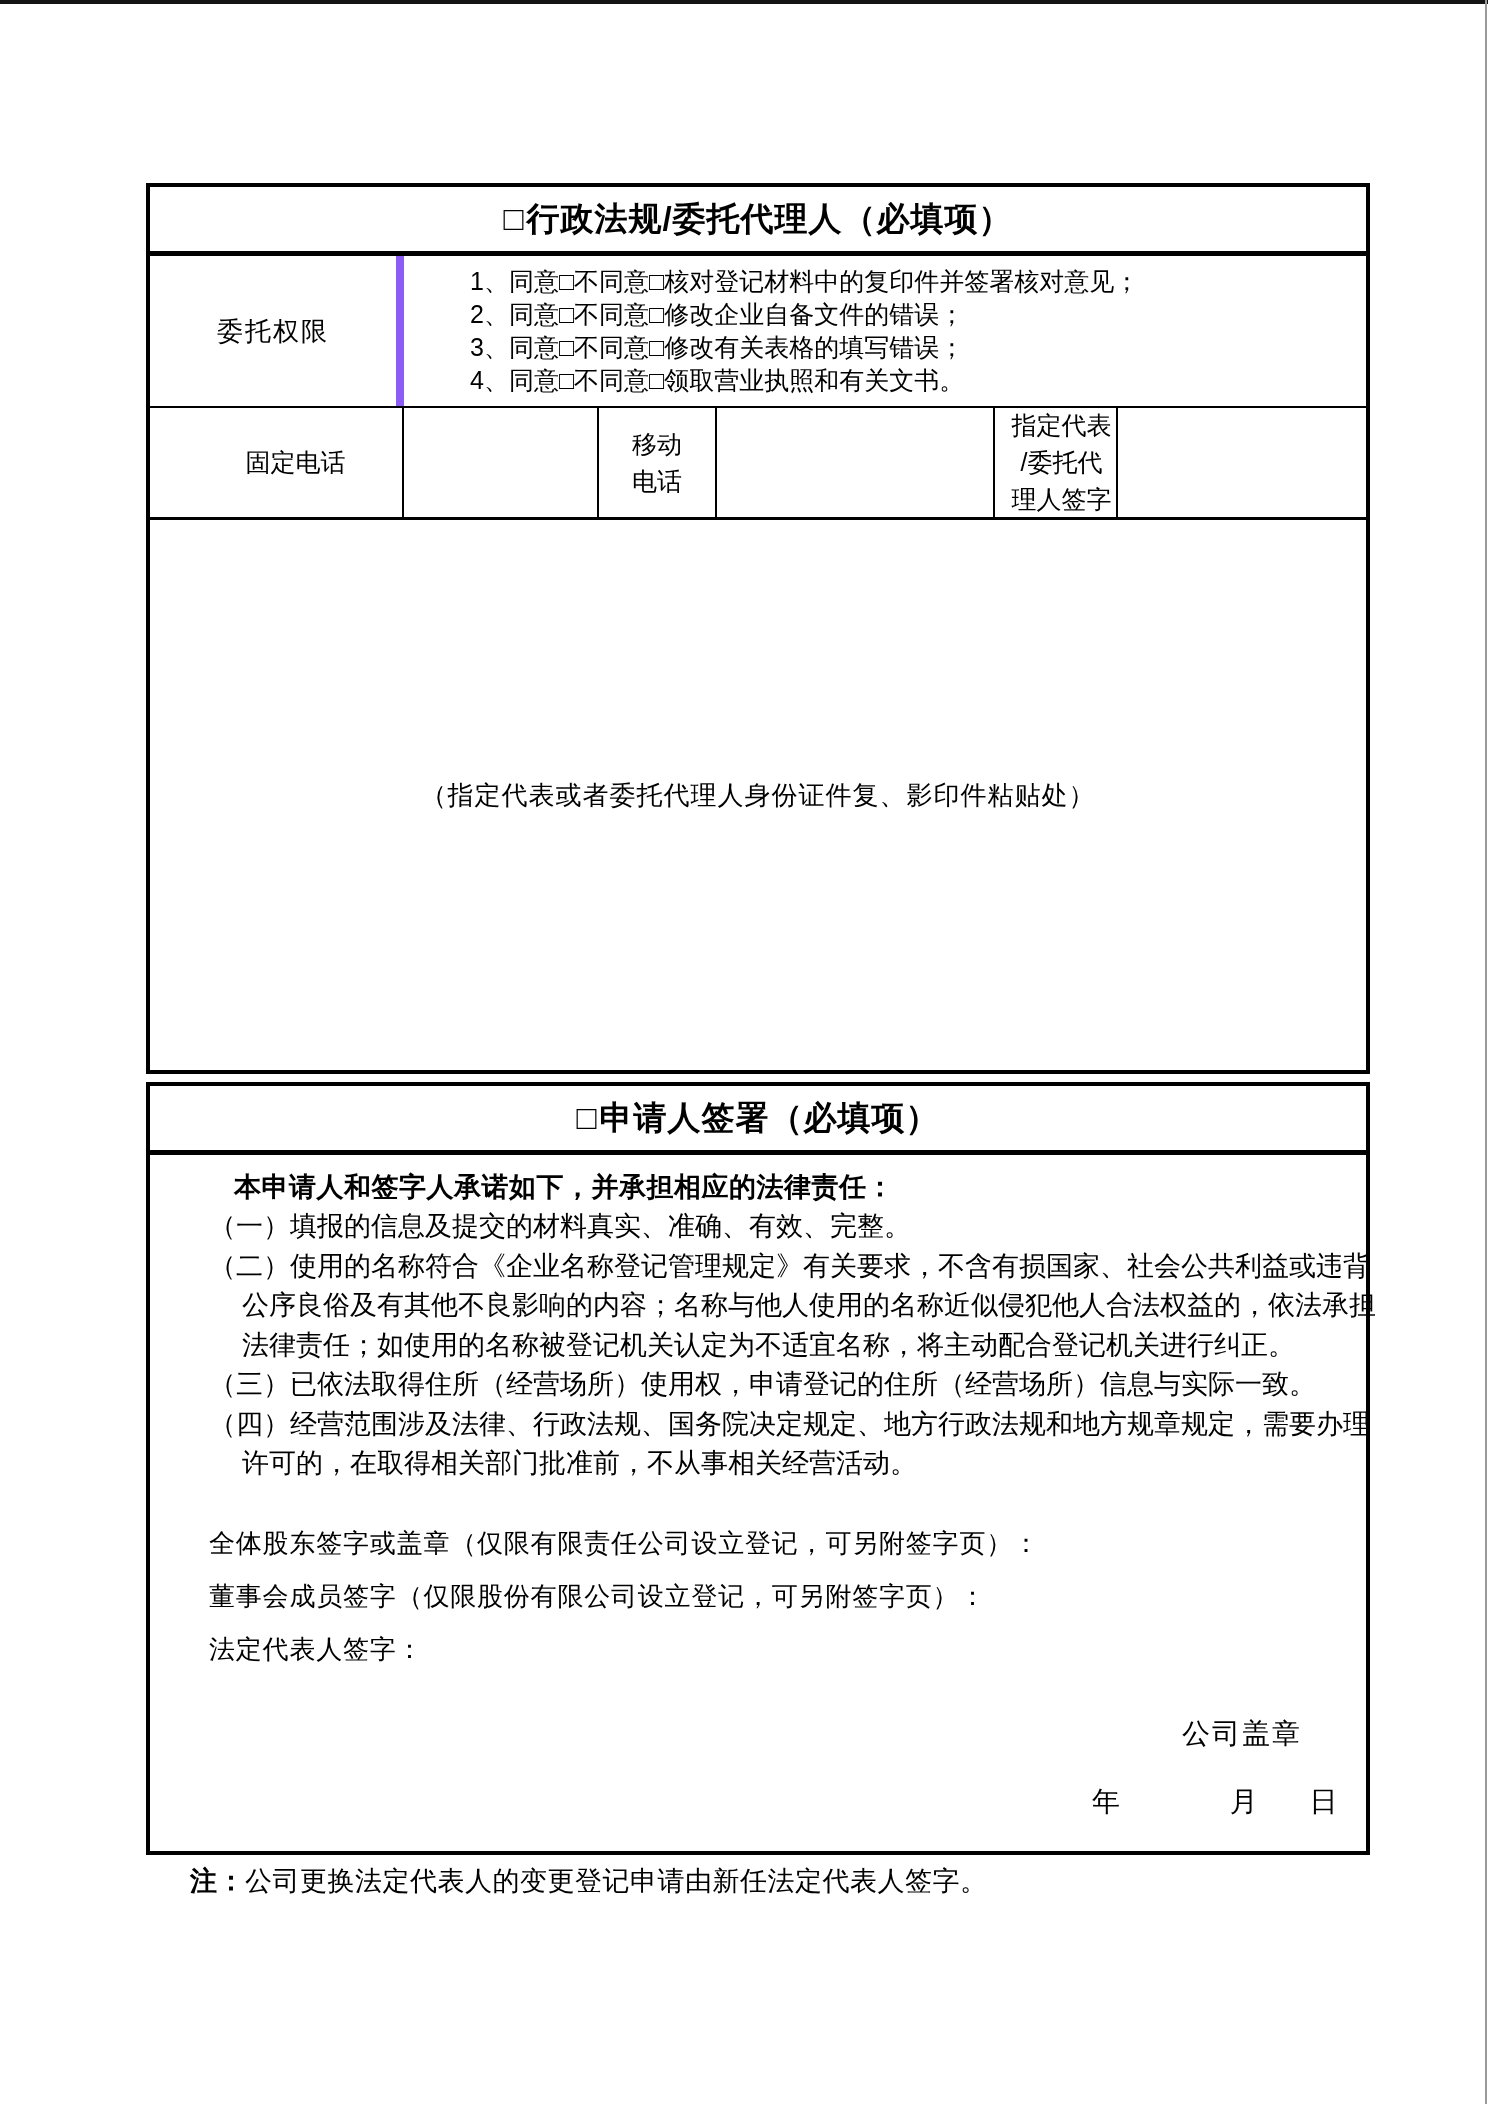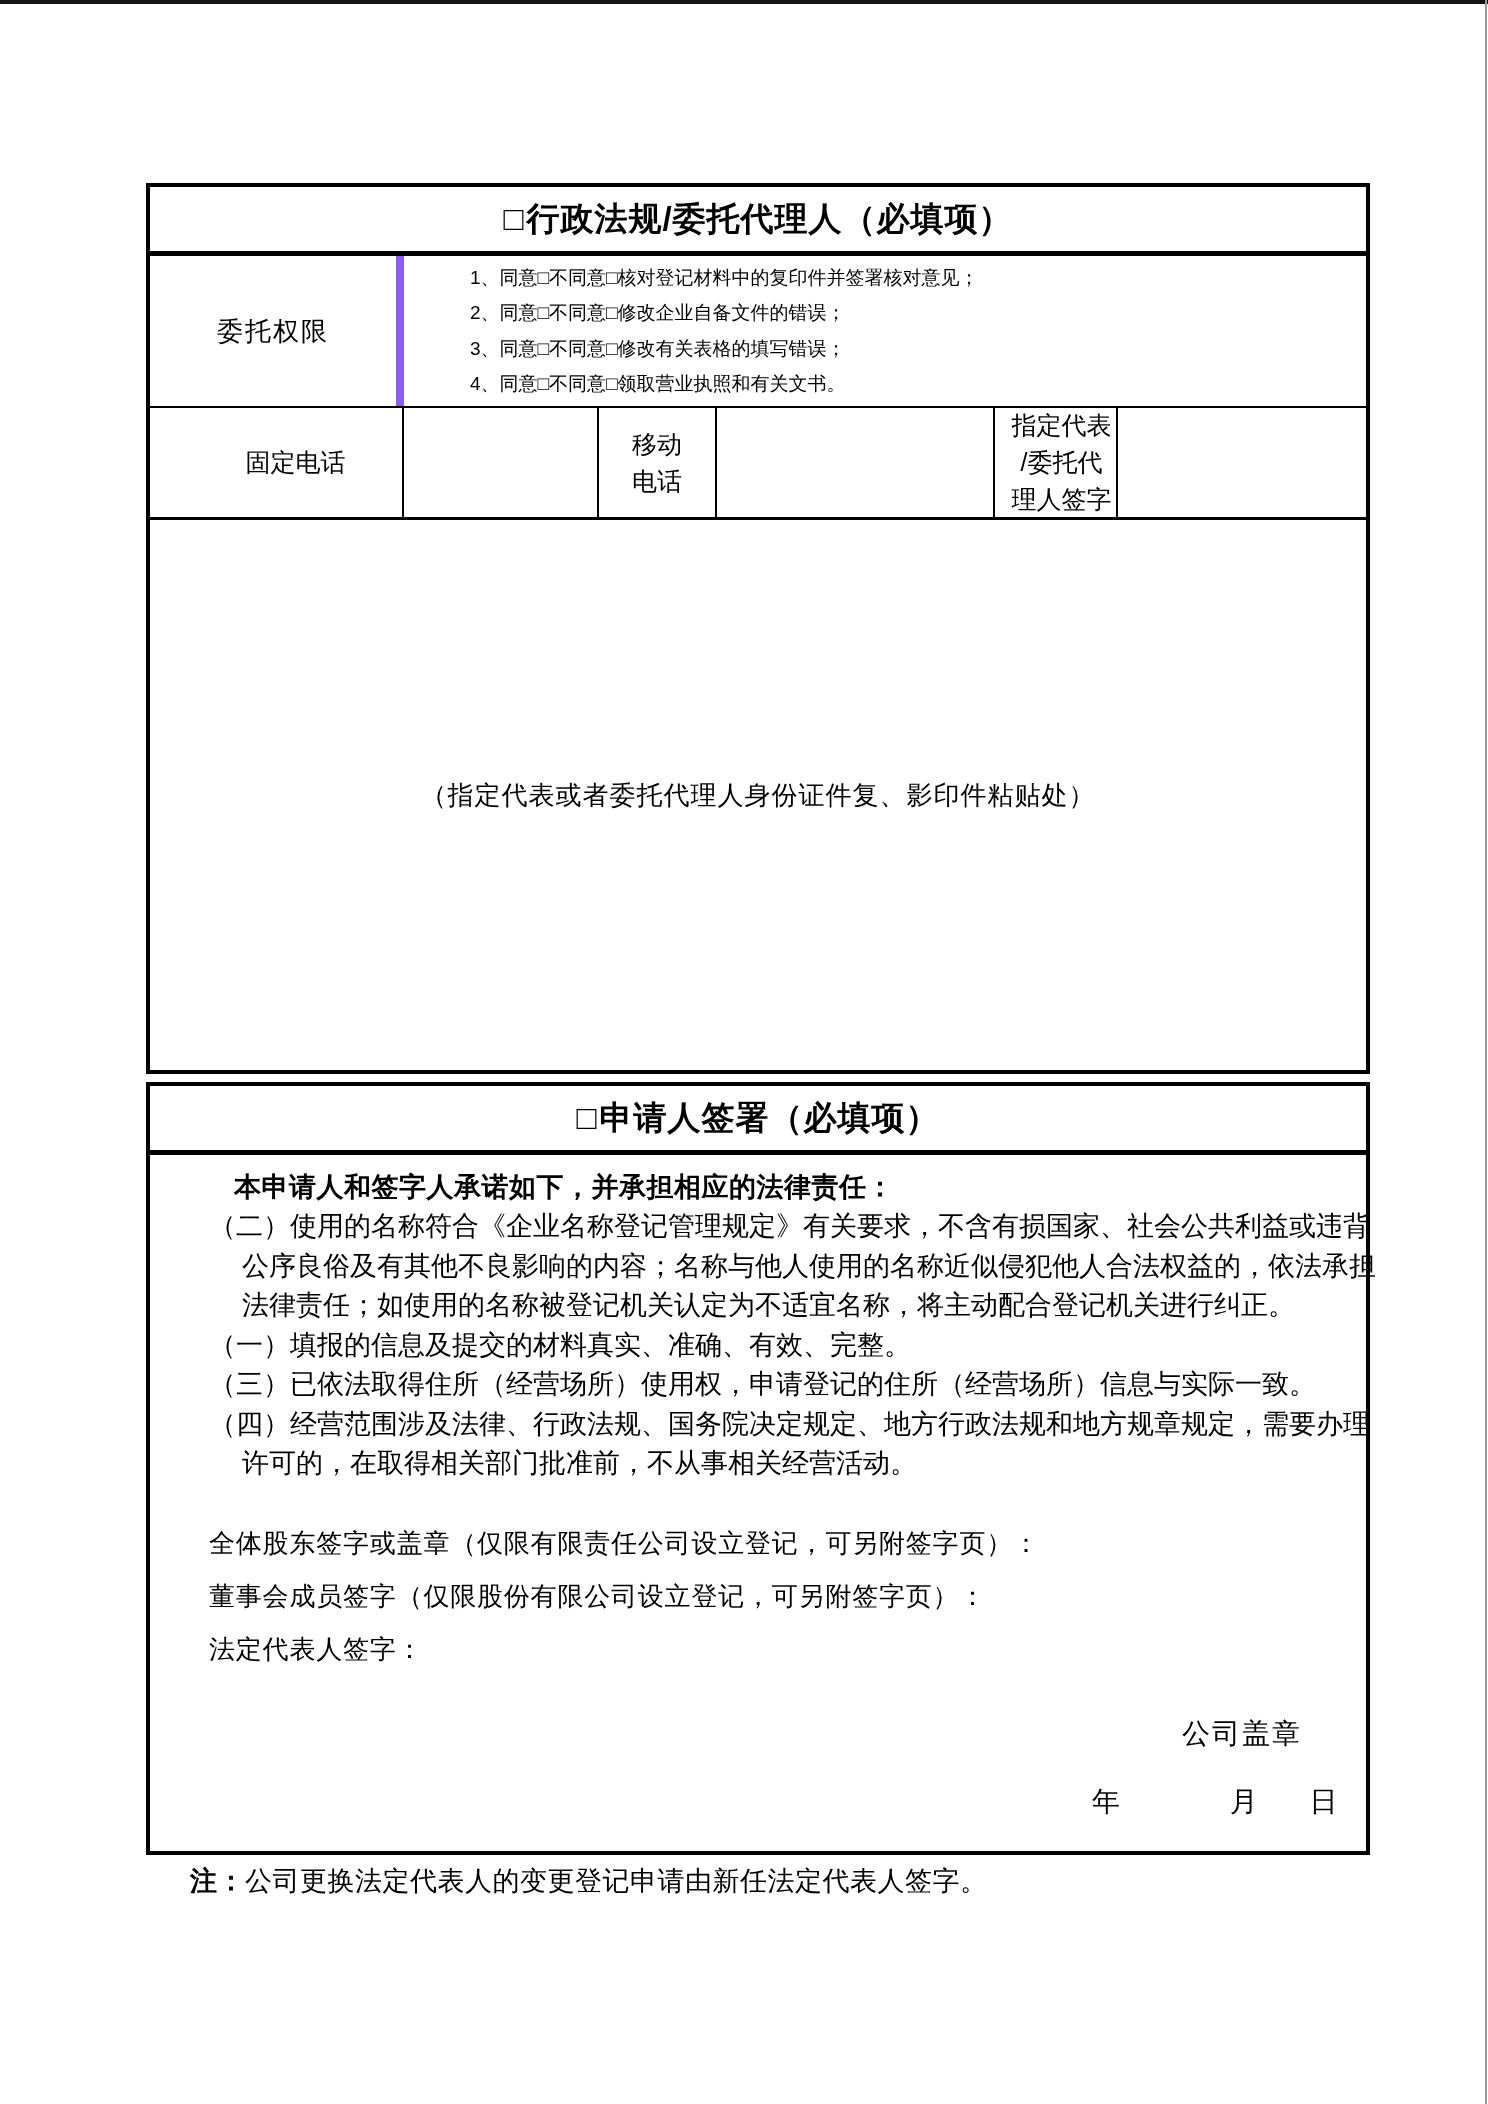--- a/index.html
+++ b/index.html
@@ -21,21 +21,21 @@
     font-size:33px; font-weight:bold; letter-spacing:1px;
   }
   .sec-title-row .cb-title { margin-right:2px; font-weight:normal; }
   .auth-row { flex:0 0 auto; height:152px; border-bottom:2px solid #000; display:flex; box-sizing:border-box; }
   .auth-label-cell {
     width:254px; flex:0 0 auto; border-right:8px solid #8b5cf6; box-sizing:border-box;
     display:flex; align-items:center; justify-content:center; font-size:26px; letter-spacing:2px;
   }
   .auth-items-cell {
     flex:1 1 auto; padding:9px 16px 9px 66px; box-sizing:border-box;
-    display:flex; flex-direction:column; justify-content:space-between; font-size:19px;
+    display:flex; flex-direction:column; justify-content:space-between; font-size:25px;
   }
   .auth-line { white-space:nowrap; }
   .cb { display:inline; }
   .phone-row { flex:0 0 auto; height:112px; border-bottom:3px solid #000; display:flex; box-sizing:border-box; }
   .phone-row .cell {
     border-right:2px solid #000; box-sizing:border-box;
     display:flex; flex-direction:column; align-items:center; justify-content:center;
     font-size:25px; line-height:37px; text-align:center;
   }
   .phone-row .cell.last { border-right:none; flex:1 1 auto; }
@@ -130,22 +130,22 @@
 
     <div class="sec-title-row">
       <span class="cb-title">□</span>
       <span>申请人签署（必填项）</span>
     </div>
 
     <div class="sec2-body">
       <div class="commit-head">本申请人和签字人承诺如下，并承担相应的法律责任：</div>
 
       <div class="commit-list">
+        <div class="commit-item">（一）填报的信息及提交的材料真实、准确、有效、完整。</div>
         <div class="commit-item">（二）使用的名称符合《企业名称登记管理规定》有关要求，不含有损国家、社会公共利益或违背公序良俗及有其他不良影响的内容；名称与他人使用的名称近似侵犯他人合法权益的，依法承担法律责任；如使用的名称被登记机关认定为不适宜名称，将主动配合登记机关进行纠正。</div>
-        <div class="commit-item">（一）填报的信息及提交的材料真实、准确、有效、完整。</div>
         <div class="commit-item">（三）已依法取得住所（经营场所）使用权，申请登记的住所（经营场所）信息与实际一致。</div>
         <div class="commit-item">（四）经营范围涉及法律、行政法规、国务院决定规定、地方行政法规和地方规章规定，需要办理许可的，在取得相关部门批准前，不从事相关经营活动。</div>
       </div>
 
       <div class="sign-line sign-1">全体股东签字或盖章（仅限有限责任公司设立登记，可另附签字页）：</div>
       <div class="sign-line sign-2">董事会成员签字（仅限股份有限公司设立登记，可另附签字页）：</div>
       <div class="sign-line sign-3">法定代表人签字：</div>
 
       <div class="company-seal">公司盖章</div>
 

